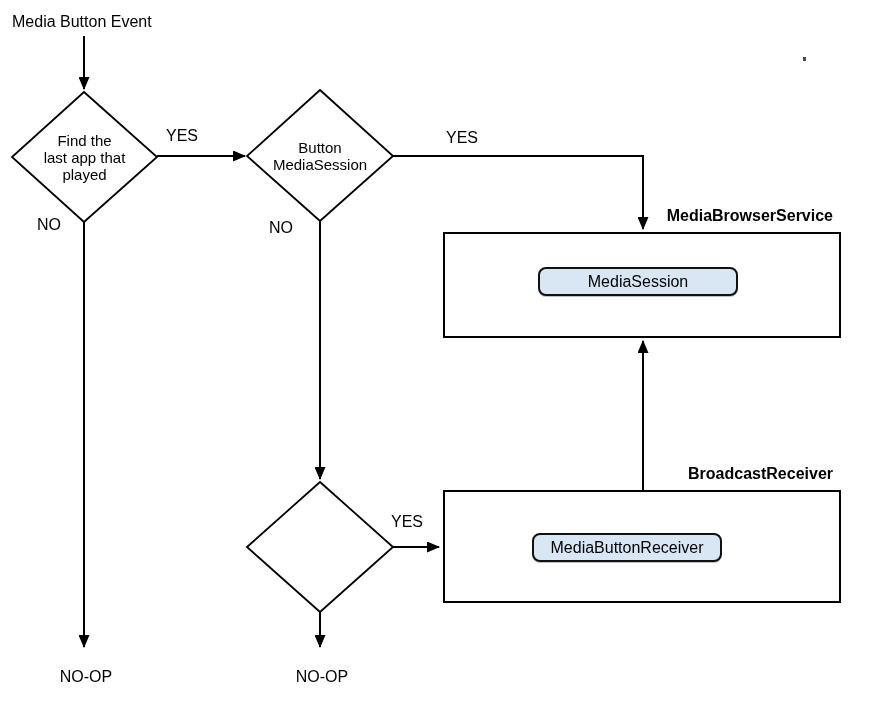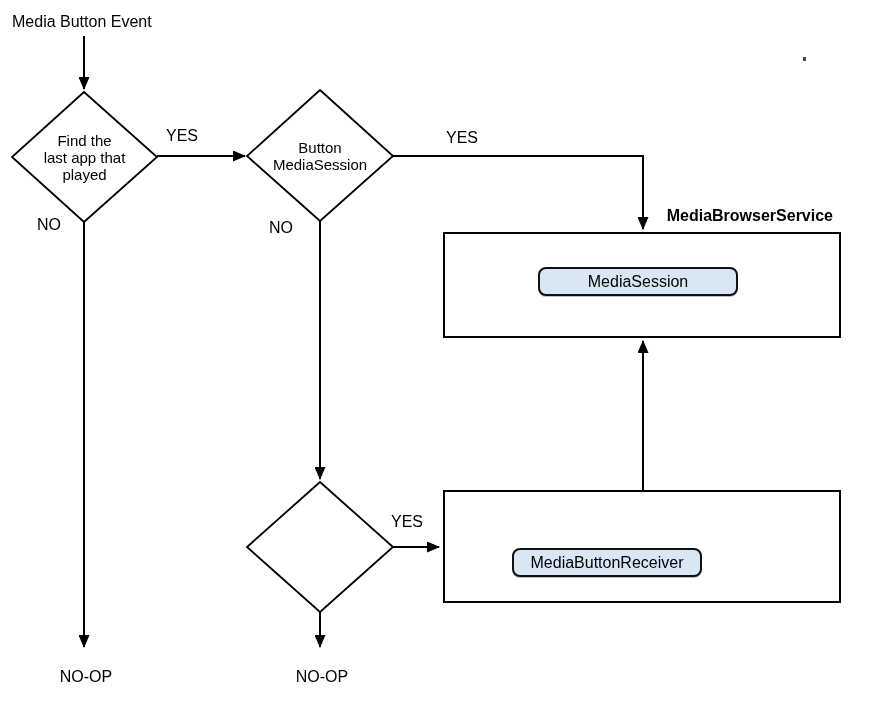--- a/index.html
+++ b/index.html
@@ -84,22 +84,23 @@
   <div class="txt lbl" style="left:440px; top:129px; width:44px; text-align:center;">YES</div>
   <div class="txt lbl" style="left:263px; top:219px; width:36px; text-align:center;">NO</div>
   <div class="txt lbl" style="left:384px; top:513px; width:46px; text-align:center;">YES</div>
 
   <div class="box-title" style="left:443px; top:207px; width:390px;">MediaBrowserService</div>
   <div class="container-box" style="left:443px; top:232px; width:394px; height:102px;"></div>
   <div class="chip" style="left:538px; top:267px; width:196px; height:25px;">
     <span>MediaSession</span>
   </div>
 
+  <div class="box-title" style="left:443px; top:465px; width:390px;">BroadcastReceiver</div>
   <div class="container-box" style="left:443px; top:490px; width:394px; height:109px;"></div>
-  <div class="chip" style="left:512px; top:533px; width:186px; height:25px;margin-top:15px;">
+  <div class="chip" style="left:532px; top:533px; width:186px; height:25px;">
     <span>MediaButtonReceiver</span>
   </div>
 
   <div class="txt lbl" style="left:56px; top:668px; width:60px; text-align:center;">NO-OP</div>
   <div class="txt lbl" style="left:292px; top:668px; width:60px; text-align:center;">NO-OP</div>
 
   <div class="speck" style="left:803px; top:57px;"></div>
 
 </div>
 

